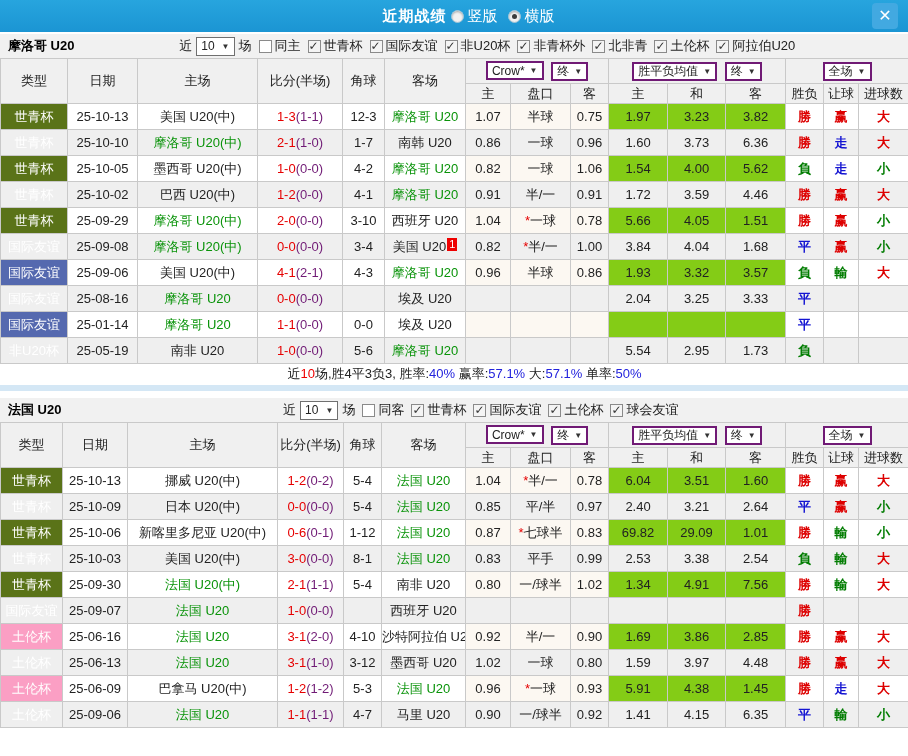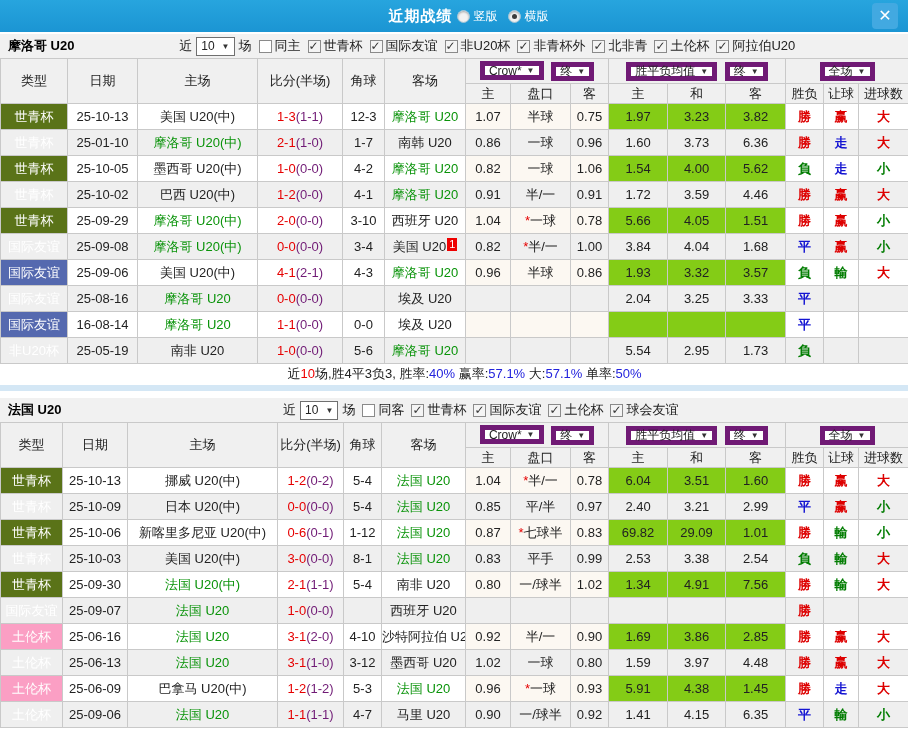--- a/index.html
+++ b/index.html
@@ -5,42 +5,42 @@
   *{box-sizing:border-box;margin:0;padding:0;}
   html,body{width:908px;height:756px;overflow:hidden;}
   body{background:#fff;font-family:"Liberation Sans","DejaVu Sans",sans-serif;font-size:13px;color:#222;}
 
   
   .titlebar{position:relative;height:32px;background:linear-gradient(#27a5de,#1b95d3);display:flex;align-items:center;justify-content:center;color:#fff;padding-left:39px;}
   .win-title{font-size:15px;font-weight:bold;letter-spacing:1px;}
   .layout-options{display:flex;align-items:center;margin-left:4px;}
   .radio{display:inline-block;width:13px;height:13px;border-radius:50%;background:#f2f2f2;border:1px solid #9fc3d6;position:relative;box-shadow:inset 0 1px 2px rgba(0,0,0,.3);}
   .radio.selected::after{content:"";position:absolute;left:3px;top:3px;width:5px;height:5px;border-radius:50%;background:#3c3c3c;}
-  .radio-label{font-size:12px;margin:0 10px 0 4px;}
+  .radio-label{font-size:15px;margin:0 10px 0 4px;}
   .close-btn{position:absolute;right:10px;top:3px;width:26px;height:26px;background:#42a9e1;border-radius:4px;display:flex;align-items:center;justify-content:center;cursor:pointer;}
   .close-x{font-size:16px;font-weight:bold;color:#fff;line-height:1;}
 
   
   .filter-row{display:flex;align-items:center;height:24px;background:#f1f1f1;padding:0 8px;margin-top:2px;}
   .team-title{font-weight:bold;font-size:13px;color:#000;white-space:nowrap;}
   .filters{flex:1;display:flex;align-items:center;justify-content:center;white-space:nowrap;}
   .count-select{display:inline-flex;align-items:center;gap:7px;border:1px solid #6f6f6f;background:#fff;padding:0 4px;height:19px;font-size:12px;margin:0 4px;cursor:pointer;}
   .count-select i,.sel i{font-style:normal;font-size:8px;color:#333;}
   .cb{display:inline-block;width:13px;height:13px;border:1px solid #8a8a8a;background:#fff;position:relative;margin:0 2px 0 7px;flex:none;}
   .cb.checked{background:#f4f4f4;}
   .cb.checked::after{content:"✓";position:absolute;left:0;top:-2px;font-size:12px;font-weight:bold;color:#333;}
   .cb-label{margin-left:1px;}
 
   
   table.grid{width:908px;border-collapse:collapse;table-layout:fixed;}
   .grid th,.grid td{border:1px solid #c9c9c9;text-align:center;overflow:hidden;white-space:nowrap;}
   .grid thead th{background:#f0f0f0;font-weight:normal;color:#222;font-size:13px;}
   .grid thead tr.group th{height:25px;}
   .grid thead tr.sub th{height:20px;}
-  .sel{display:inline-flex;align-items:center;gap:5px;border:5px solid #701a75;background:#fff;padding:0 4px;height:19px;font-size:12px;margin:0 2px;cursor:pointer;}
+  .sel{display:inline-flex;align-items:center;gap:5px;border:2px solid #701a75;background:#fff;padding:0 4px;height:19px;font-size:12px;margin:0 2px;cursor:pointer;}
   .grid td{height:26px;font-size:13px;background:#fff;}
   tr.alt td{background:#efefef;}
   td.cream{background:#fcf8f2;margin-top:29px;}
   td.lblue{background:#84cc16;}
   td.type-cell{color:#fff;}
   td.t-olive{background:#5a7318;}
   td.t-blue{background:#5569af;}
   td.t-teal{background:#157f7c;}
   td.t-pink{background:#fb9fc4;}
   .hl{color:#099309;}
@@ -182,21 +182,21 @@
             <td class="cream">0.75</td>
             <td class="lblue">1.97</td>
             <td class="lblue">3.23</td>
             <td class="lblue">3.82</td>
             <td class="c-red">勝</td>
             <td class="c-red">赢</td>
             <td class="c-red">大</td>
           </tr>
           <tr class="alt">
             <td class="type-cell t-olive">世青杯</td>
-            <td>25-01-10</td>
+            <td>25-10-10</td>
             <td><span class="hl">摩洛哥 U20(中)</span></td>
             <td><span class="sc">2-1</span><span class="ht">(1-0)</span></td>
             <td>1-7</td>
             <td><span>南韩 U20</span></td>
             <td class="cream">0.86</td>
             <td class="cream">一球</td>
             <td class="cream">0.96</td>
             <td class="lblue">1.60</td>
             <td class="lblue">3.73</td>
             <td class="lblue">6.36</td>
@@ -301,21 +301,21 @@
             <td class="cream"></td>
             <td class="lblue">2.04</td>
             <td class="lblue">3.25</td>
             <td class="lblue">3.33</td>
             <td class="c-blue">平</td>
             <td></td>
             <td></td>
           </tr>
           <tr>
             <td class="type-cell t-blue">国际友谊</td>
-            <td>16-08-14</td>
+            <td>25-01-14</td>
             <td><span class="hl">摩洛哥 U20</span></td>
             <td><span class="sc">1-1</span><span class="ht">(0-0)</span></td>
             <td>0-0</td>
             <td><span>埃及 U20</span></td>
             <td class="cream"></td>
             <td class="cream"></td>
             <td class="cream"></td>
             <td class="lblue"></td>
             <td class="lblue"></td>
             <td class="lblue"></td>
@@ -457,21 +457,21 @@
             <td>25-10-09</td>
             <td><span>日本 U20(中)</span></td>
             <td><span class="sc">0-0</span><span class="ht">(0-0)</span></td>
             <td>5-4</td>
             <td><span class="hl">法国 U20</span></td>
             <td class="cream">0.85</td>
             <td class="cream">平/半</td>
             <td class="cream">0.97</td>
             <td class="lblue">2.40</td>
             <td class="lblue">3.21</td>
-            <td class="lblue">2.99</td>
+            <td class="lblue">2.64</td>
             <td class="c-blue">平</td>
             <td class="c-red">赢</td>
             <td class="c-green">小</td>
           </tr>
           <tr>
             <td class="type-cell t-olive">世青杯</td>
             <td>25-10-06</td>
             <td><span>新喀里多尼亚 U20(中)</span></td>
             <td><span class="sc">0-6</span><span class="ht">(0-1)</span></td>
             <td>1-12</td>

